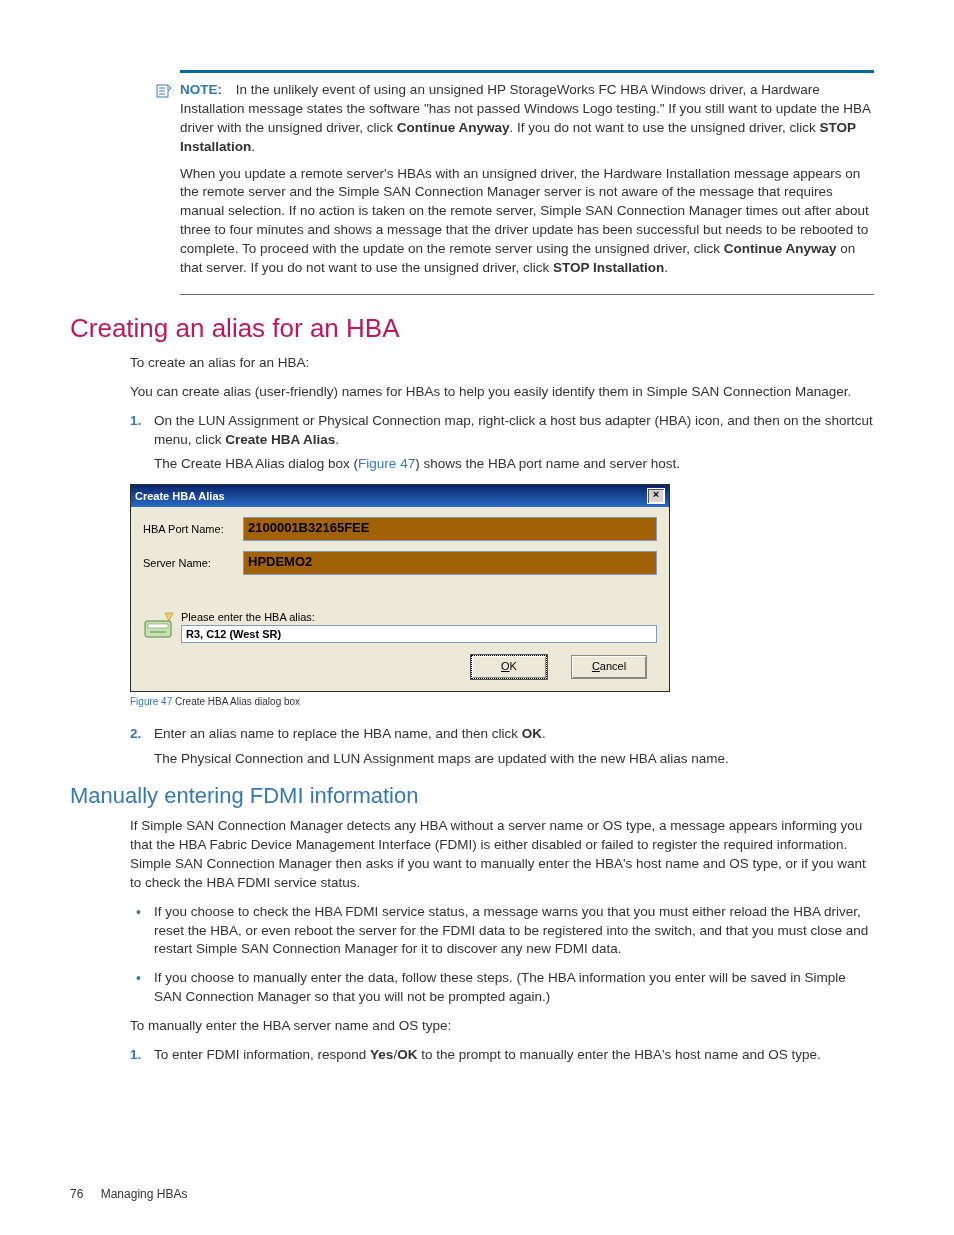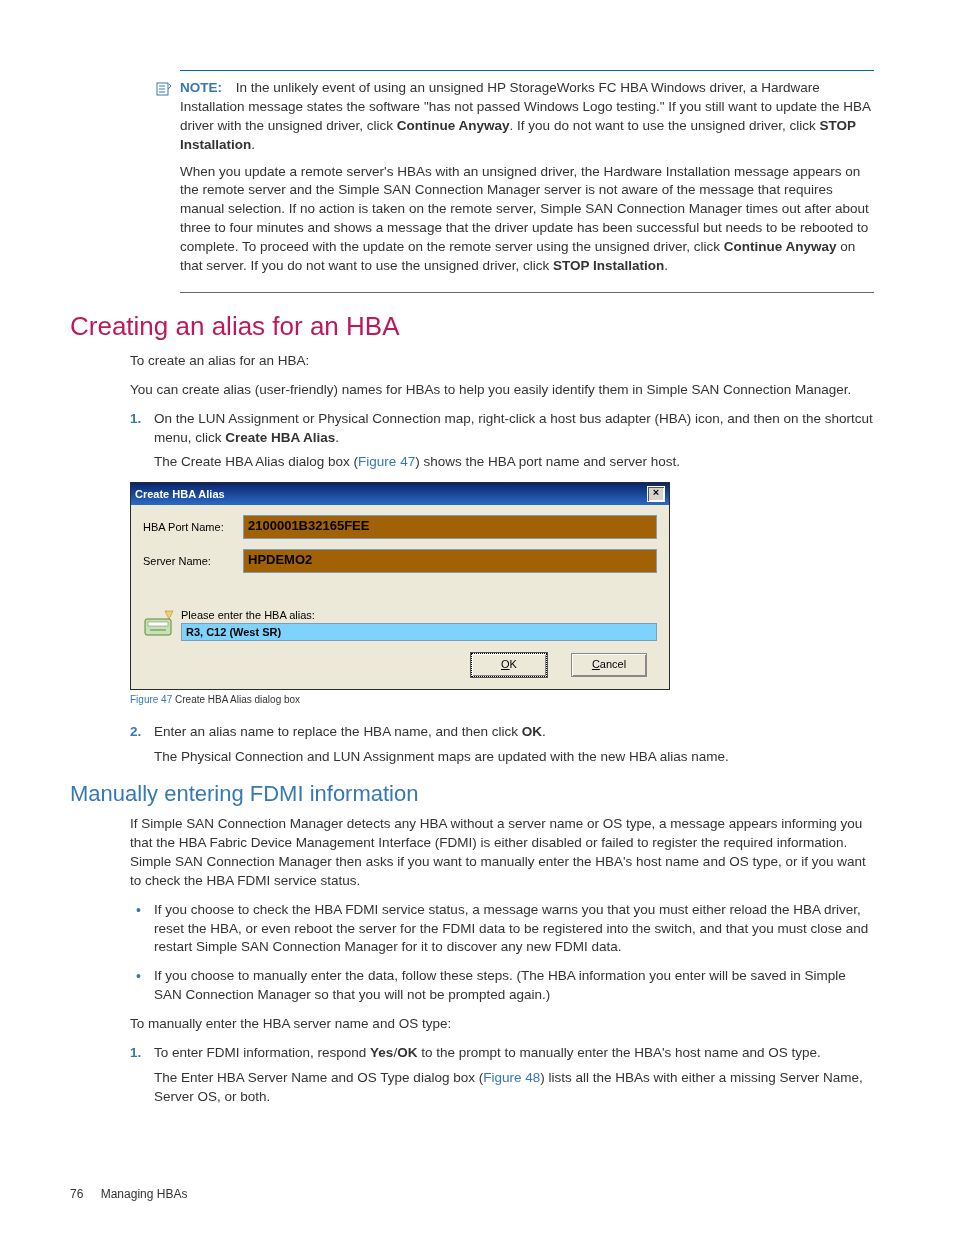--- a/index.html
+++ b/index.html
@@ -14,21 +14,21 @@
   .page {
     width: 954px;
     min-height: 1235px;
     padding: 70px 70px 40px 70px;
     box-sizing: border-box;
     position: relative;
   }
   .note-block {
     margin-left: 110px;
     margin-right: 10px;
-    border-top: 1px solid #0369a1;
+    border-top: 3px solid #0369a1;
     border-bottom: 1px solid #666;
     padding: 8px 0 10px 0;
     margin-bottom: 18px;
   }
   .note-block .note-row {
     display: flex;
     align-items: flex-start;
     margin-bottom: 6px;
   }
   .note-icon {
@@ -160,21 +160,21 @@
     border: 1px solid #7f9db9;
     height: 24px;
     padding: 2px 4px;
     font-weight: bold;
     font-family: Tahoma, Arial, sans-serif;
     font-size: 13px;
     box-sizing: border-box;
   }
   .dlg-field2 {
     flex: 1;
-    background: #7dd3fc;
+    background: #ffffff;
     border: 1px solid #7f9db9;
     height: 18px;
     padding: 2px 4px;
     font-weight: bold;
     font-family: Tahoma, Arial, sans-serif;
     font-size: 11px;
     box-sizing: border-box;
   }
   .dlg-sep { height: 26px; }
   .prompt-row {
@@ -331,23 +331,20 @@
       <li>
         <span class="bullet">•</span>
         <span>If you choose to manually enter the data, follow these steps. (The HBA information you enter will be saved in Simple SAN Connection Manager so that you will not be prompted again.)</span>
       </li>
     </ul>
     <p>To manually enter the HBA server name and OS type:</p>
     <ol class="num-list">
       <li>
         <span class="marker">1.</span>
         <span>To enter FDMI information, respond </span><b>Yes</b><span>/</span><b>OK</b><span> to the prompt to manually enter the HBA's host name and OS type.</span>
-        <p>
-          <span>The Enter HBA Server Name and OS Type dialog box (</span><span class="fig-link">Figure 48</span><span>) lists all the HBAs with either a missing Server Name, Server OS, or both.</span>
-        </p>
       </li>
     </ol>
   </div>
 
   <div class="footer">
     <span class="pnum">76</span>
     <span>Managing HBAs</span>
   </div>
 
 </div>

